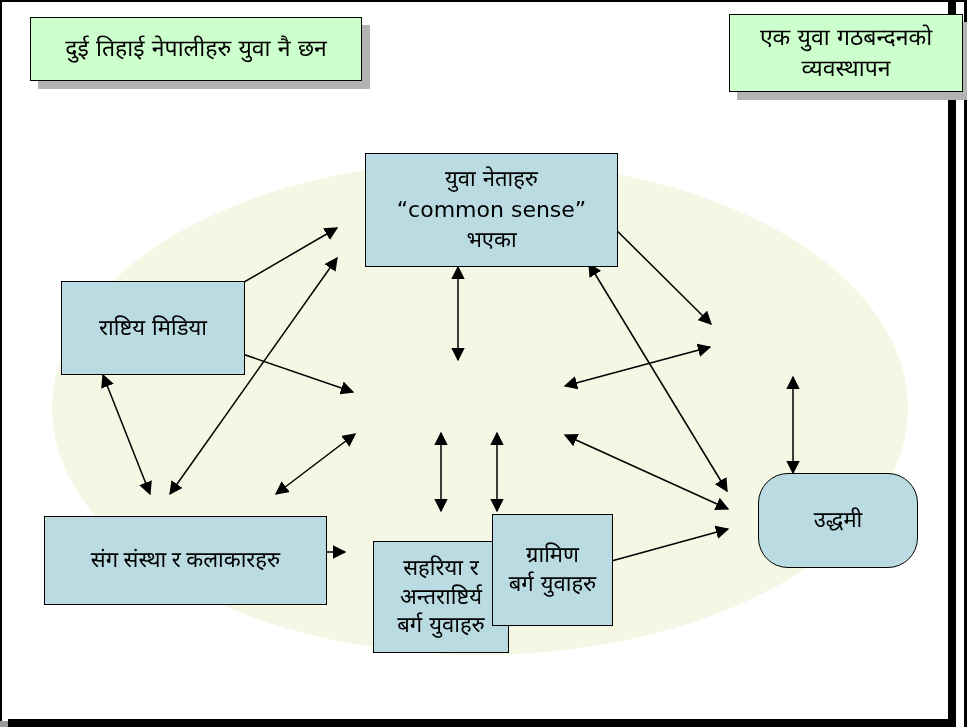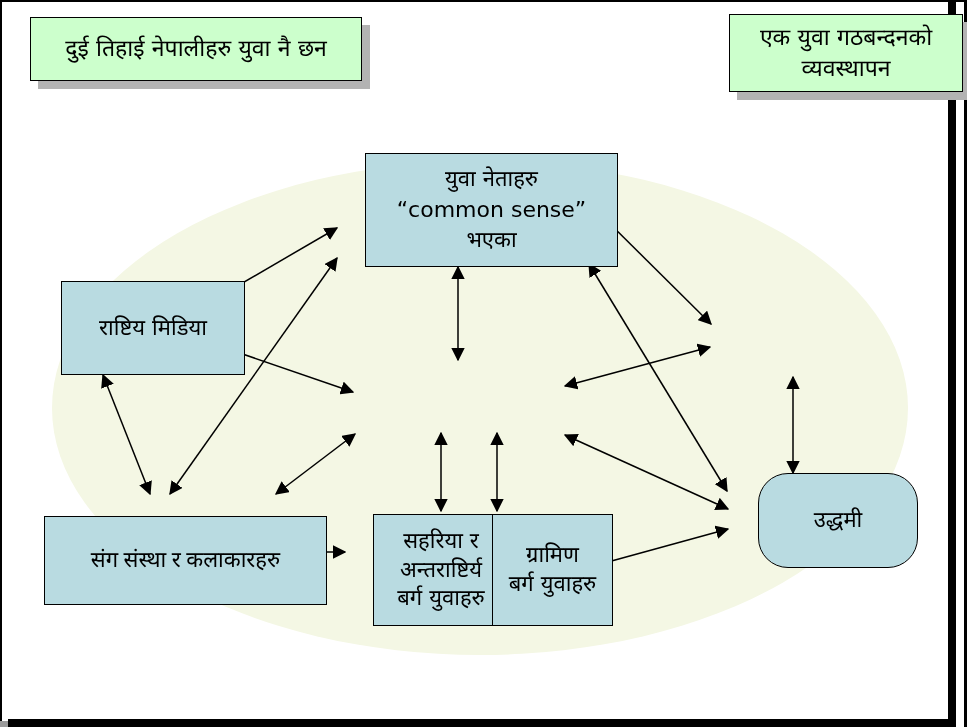--- a/index.html
+++ b/index.html
@@ -82,21 +82,21 @@
   <div class="node" style="left:33px; top:281px; width:184px; height:94px;">
     <span>राष्टिय मिडिया</span>
   </div>
 
 
 
   <div class="node" style="left:16px; top:516px; width:283px; height:89px;font-family:Liberation Serif, serif;">
     <span>संग संस्था र कलाकारहरु</span>
   </div>
 
-  <div class="node" style="left:345px; top:514px; width:136px; height:112px; line-height:1.3;">
+  <div class="node" style="left:345px; top:541px; width:136px; height:112px; line-height:1.3;">
     <span>सहरिया र
 अन्तराष्टिर्य
 बर्ग युवाहरु</span>
   </div>
 
   <div class="node" style="left:464px; top:514px; width:121px; height:112px; line-height:1.3;">
     <span>ग्रामिण
 बर्ग युवाहरु</span>
   </div>
 

